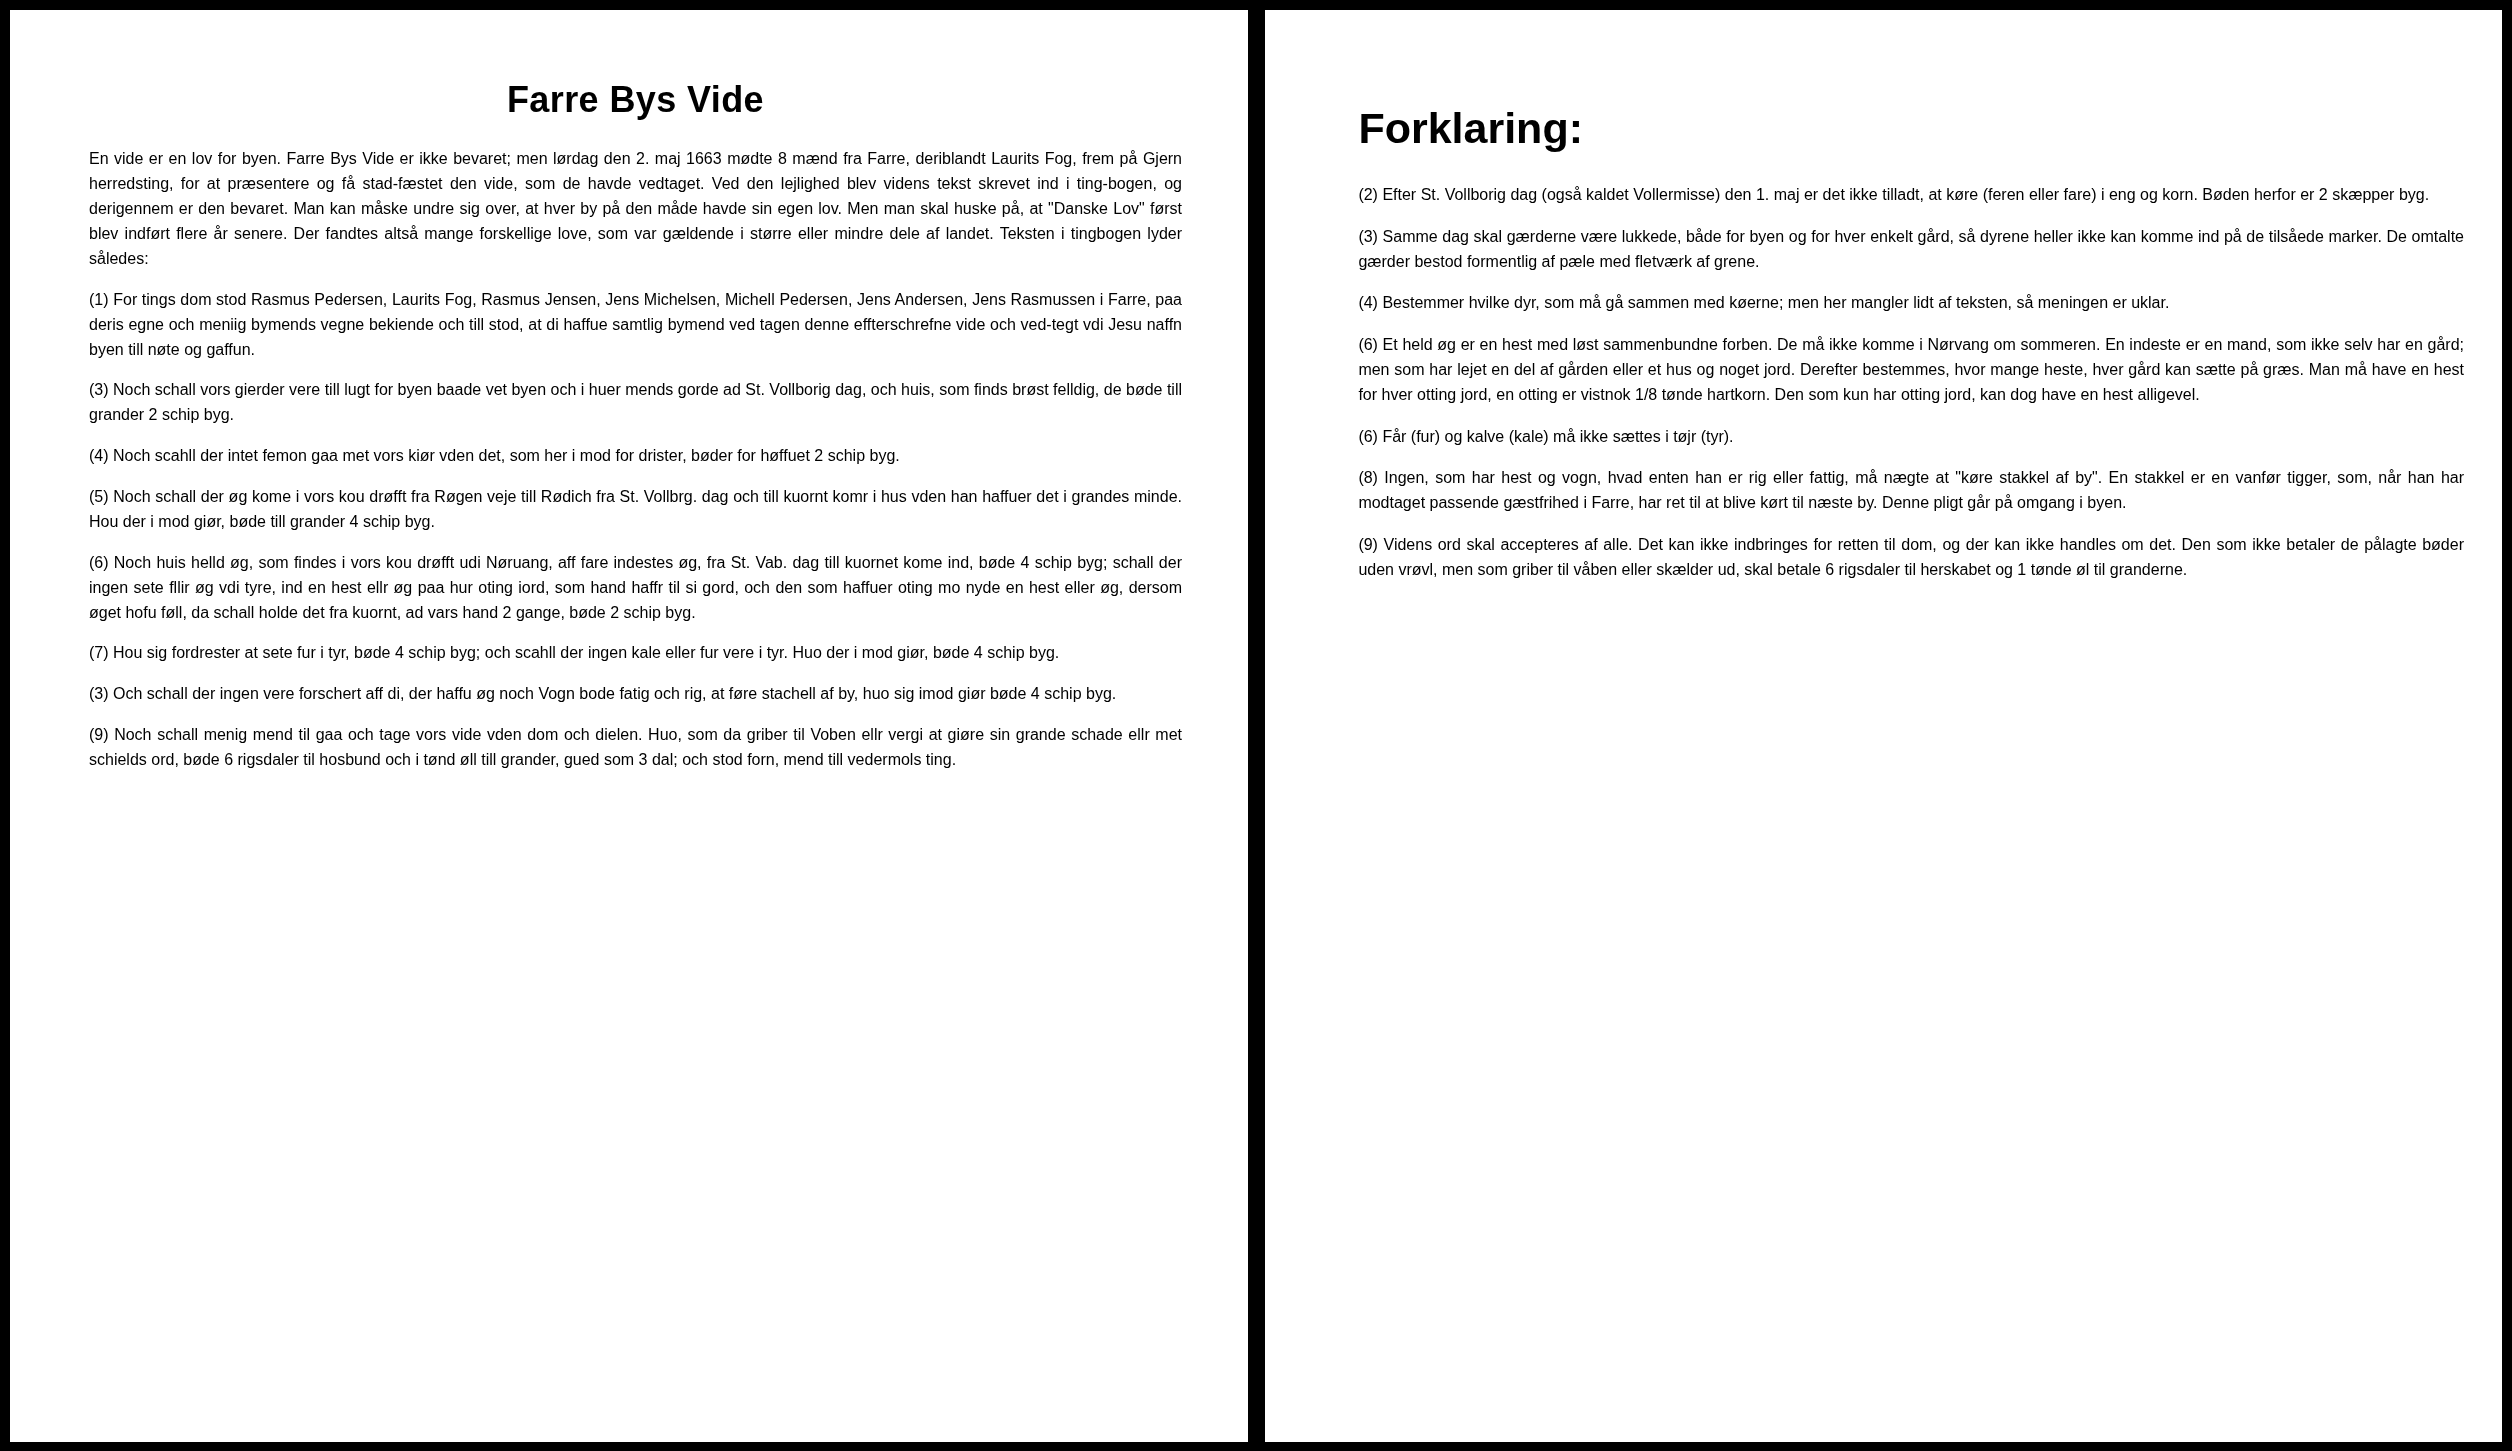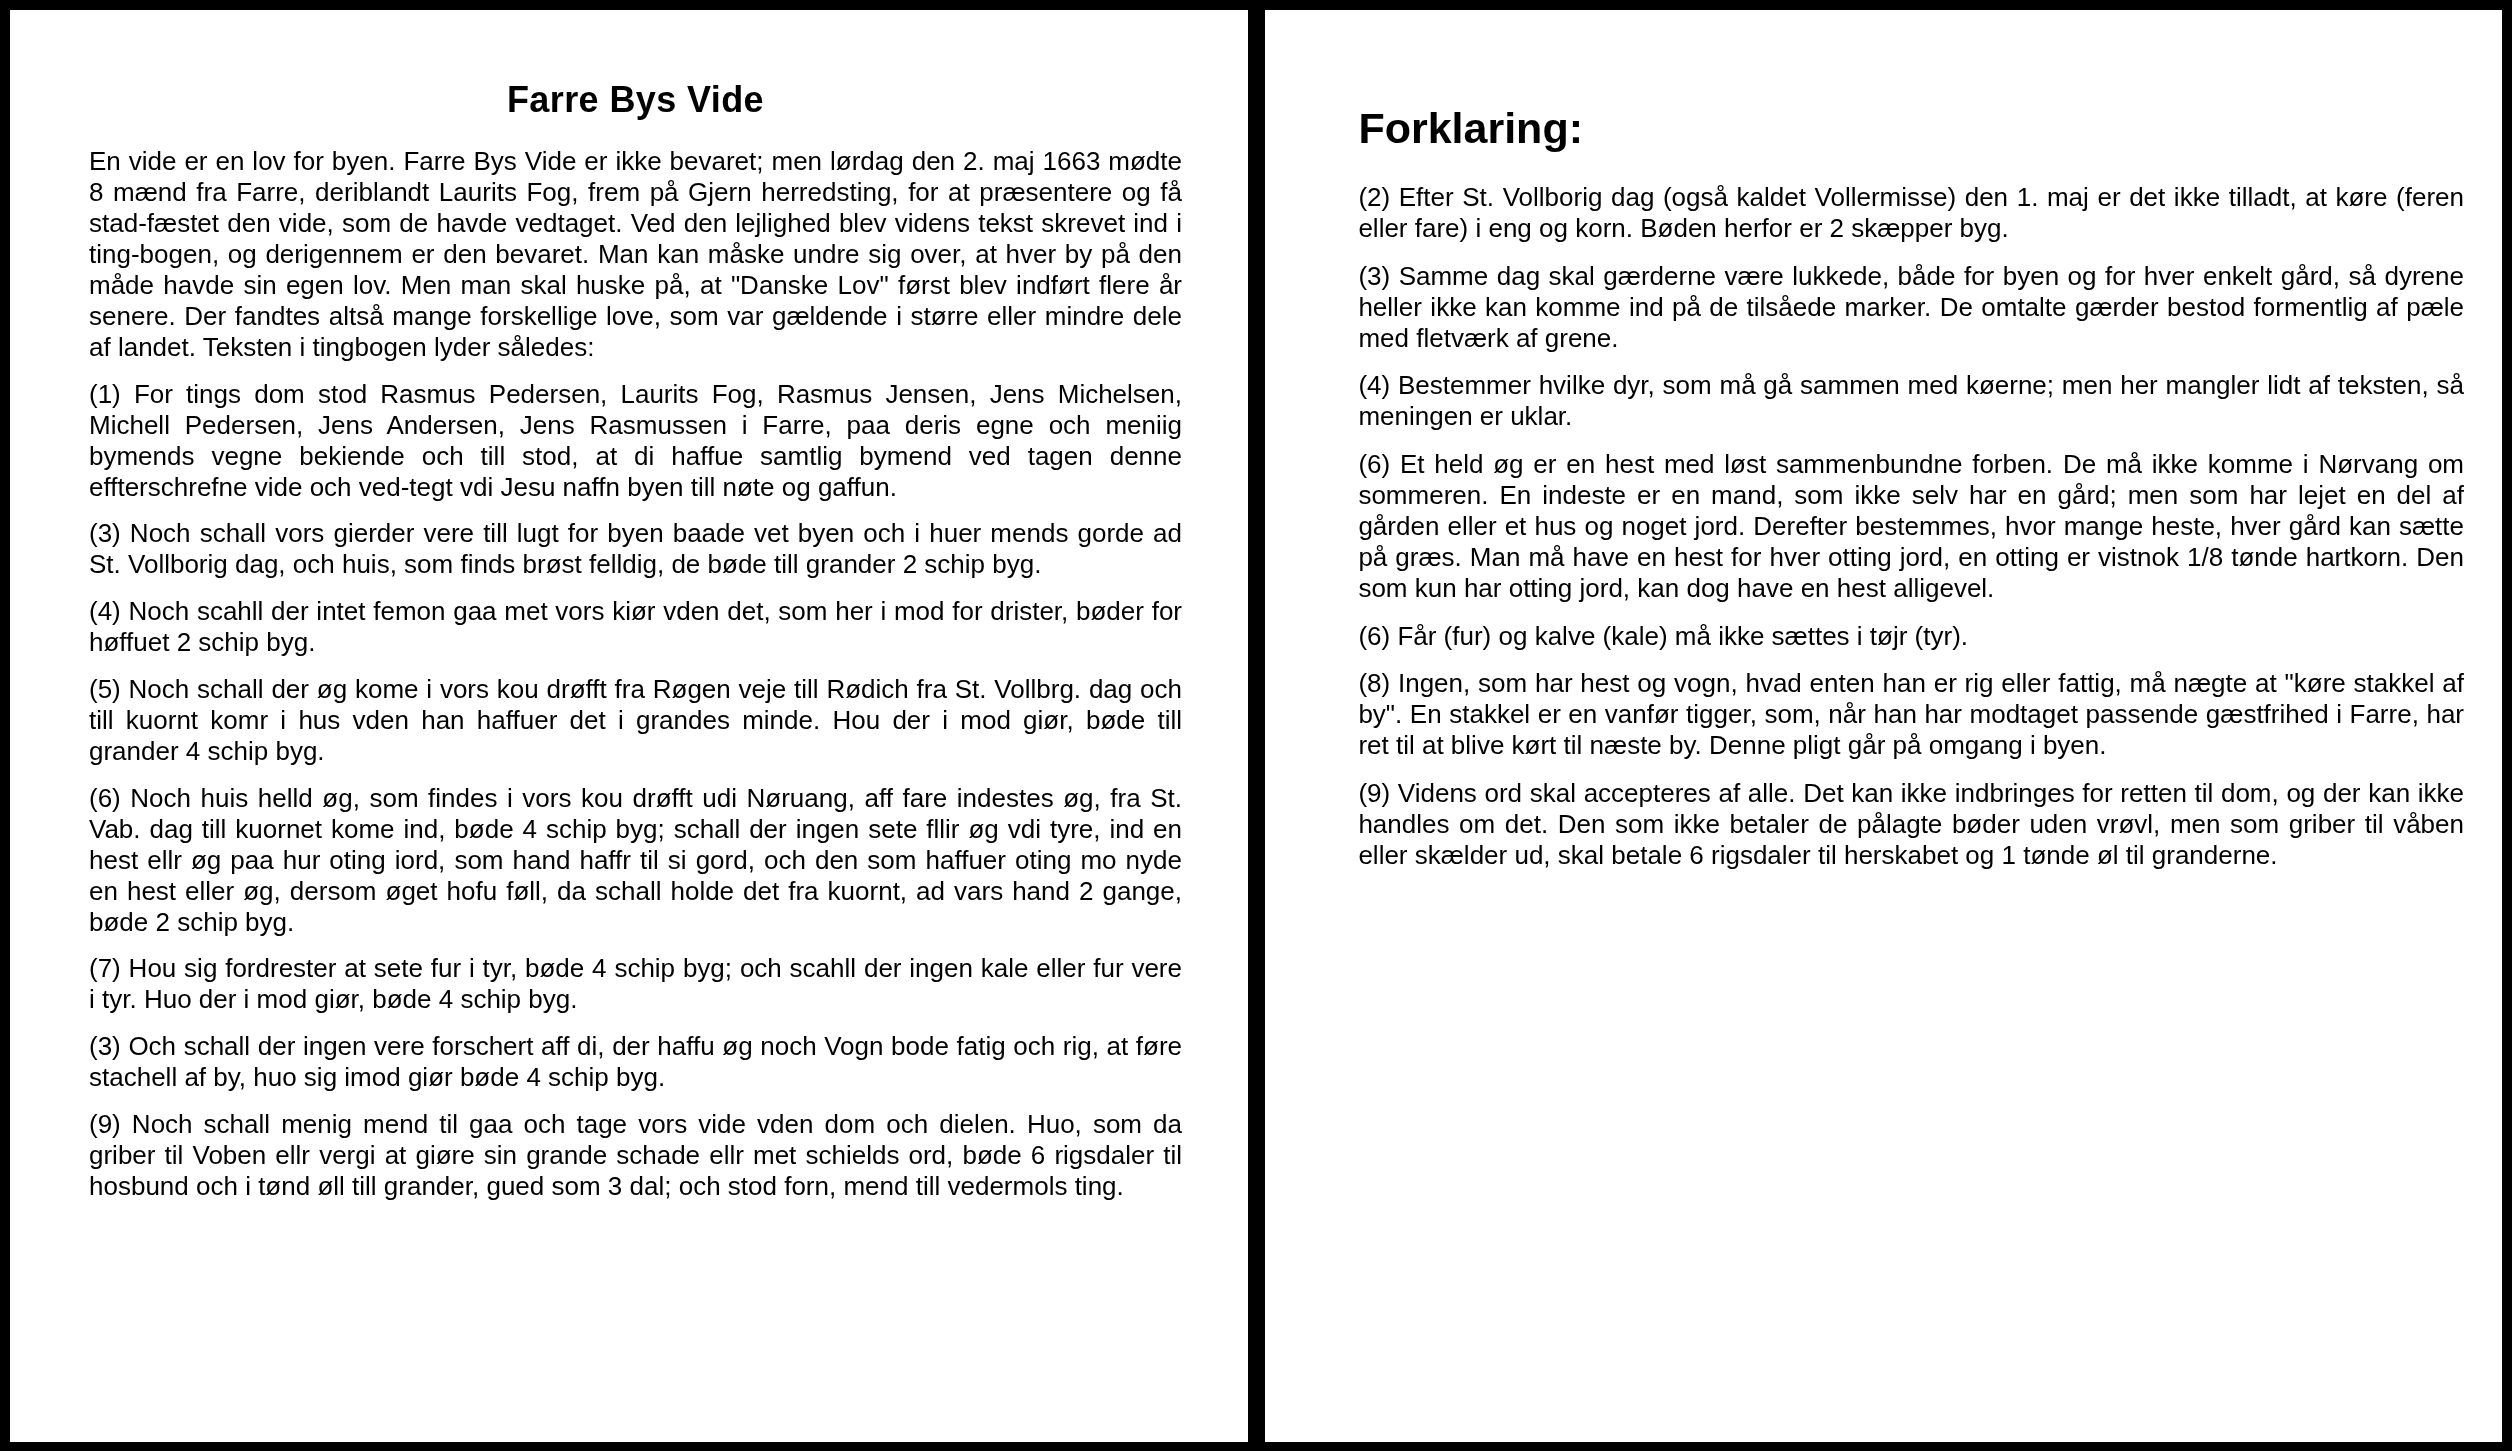--- a/index.html
+++ b/index.html
@@ -48,22 +48,22 @@
     letter-spacing: 0.4px;
   }
   .section-heading {
     font-size: 43px;
     font-weight: bold;
     text-align: left;
     margin: 0 0 31px 0;
     line-height: 1.05;
   }
   .body-par {
-    font-size: 26px;
-    line-height: 31px;
+    font-size: 16px;
+    line-height: 25px;
     text-align: justify;
     margin: 0 0 15.7px 0;
   }
   .page-right .body-par {
     margin-bottom: 16.6px;
   }
 </style>
 </head>
 <body>
 

